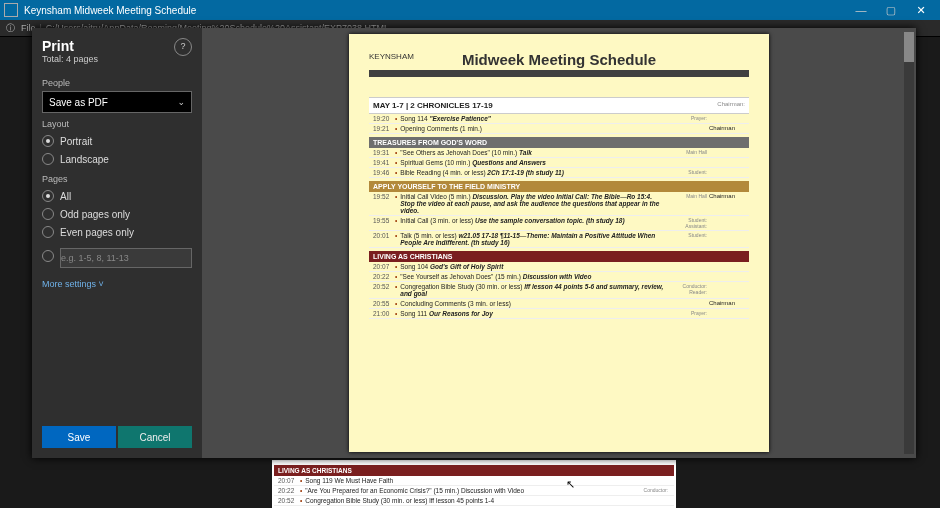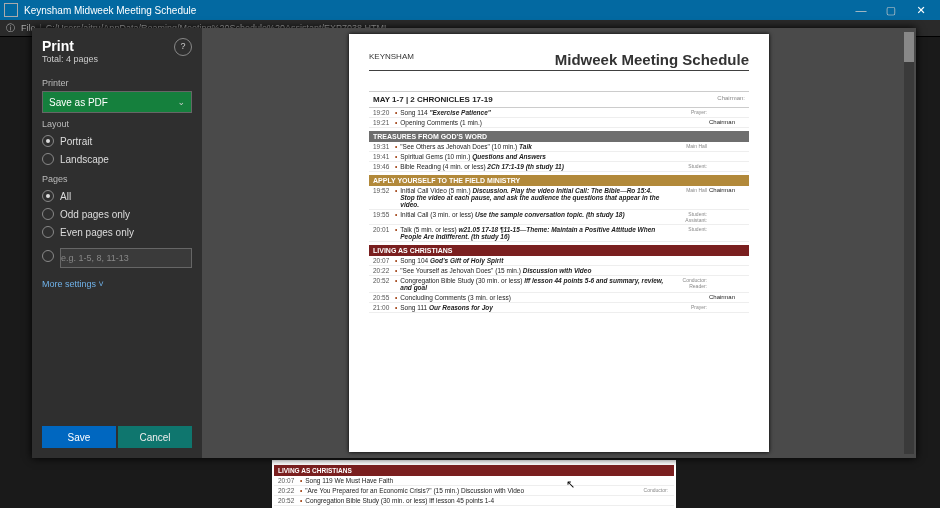--- a/index.html
+++ b/index.html
@@ -13,39 +13,39 @@
   .addrbar{height:16px;background:#2a2a2a;display:flex;align-items:center;font-size:9px;color:#aaa;padding:0 6px;border-bottom:1px solid #000;}
   .addrbar .info{margin-right:6px;font-size:9px;}
   
   .dialog{position:absolute;left:32px;top:28px;right:24px;bottom:50px;background:#303030;display:flex;box-shadow:0 0 8px #000;}
   
   .left{width:150px;background:#2f2f2f;padding:10px 10px;display:flex;flex-direction:column;position:relative;}
   .left h1{margin:0;font-size:14px;font-weight:600;}
   .left .sub{font-size:9px;color:#ccc;margin-bottom:8px;}
   .qmark{position:absolute;right:10px;top:10px;width:16px;height:16px;border:1px solid #888;border-radius:50%;text-align:center;line-height:14px;font-size:9px;color:#ccc;}
   .lbl{font-size:9px;color:#bbb;margin-top:6px;margin-bottom:3px;}
-  .select{border:1px solid #666;background:#15803d;height:20px;display:flex;align-items:center;justify-content:space-between;padding:0 6px;font-size:10px;}
+  .select{border:1px solid #666;background:#000000;height:20px;display:flex;align-items:center;justify-content:space-between;padding:0 6px;font-size:10px;}
   .select .chev{font-size:9px;color:#ccc;}
   .radio{display:flex;align-items:center;margin:3px 0;font-size:10px;color:#ddd;}
   .radio .dot{width:10px;height:10px;border:1px solid #888;border-radius:50%;margin-right:6px;position:relative;}
   .radio.sel .dot::after{content:"";width:4px;height:4px;background:#ddd;border-radius:50%;position:absolute;top:3px;left:3px;}
   .tinput{border:1px solid #666;background:#3a3a3a;height:18px;padding:0 0;font-size:9px;color:#888;display:flex;align-items:center;margin-top:4px;}
   .link{color:#6fb1e8;font-size:9px;margin-top:8px;}
   .buttons{margin-top:auto;display:flex;gap:2px;}
   .btn{flex:1;height:22px;display:flex;align-items:center;justify-content:center;font-size:10px;}
   .btn.primary{background:#0067c0;color:#fff;}
   .btn.secondary{background:#0f766e;color:#eee;}
   
   .preview{flex:1;background:#4a4a4a;display:flex;justify-content:center;padding:6px 0;position:relative;overflow:hidden;}
-  .page{width:380px;background:#ffffff;color:#000;padding:18px 20px;font-size:7px;box-shadow:0 0 4px #000;}
+  .page{width:380px;background:#fef9c3;color:#000;padding:18px 20px;font-size:7px;box-shadow:0 0 4px #000;}
   .scrollbar{position:absolute;right:2px;top:4px;bottom:4px;width:10px;background:#3a3a3a;}
   .scrollbar .thumb{background:#888;width:100%;height:30px;position:absolute;top:0;}
   
   .congname{font-size:8px;color:#333;}
-  .mainttl{font-size:15px;font-weight:bold;text-align:right;color:#333;border-bottom:1px solid #404040;margin-top:-10px;padding-bottom:2px;}
+  .mainttl{font-size:15px;font-weight:bold;text-align:center;color:#333;border-bottom:7px solid #404040;margin-top:-10px;padding-bottom:2px;}
   .weekhdr{font-size:8px;font-weight:bold;color:#222;margin-top:20px;padding:3px 4px;background:#fff;border-top:1px solid #ccc;border-bottom:1px solid #ccc;display:flex;justify-content:space-between;}
   .chairlbl{font-size:6px;color:#888;font-weight:normal;}
   .row{display:flex;align-items:flex-start;padding:1px 4px;border-bottom:1px solid #eee;font-size:6.5px;color:#222;}
   .row .t{width:22px;color:#555;}
   .row .bullet{color:#930;margin-right:3px;}
   .row .body{flex:1;}
   .row .body em{font-style:italic;font-weight:bold;}
   .row .role{width:40px;font-size:5px;color:#888;text-align:right;padding-right:2px;}
   .row .name{width:36px;font-size:6px;color:#222;}
   .sec{font-size:7px;font-weight:bold;color:#fff;padding:2px 4px;margin-top:3px;}
@@ -96,21 +96,21 @@
 </div>
 <div class="cursor">↖</div>
 
 <div class="dialog">
 
   <div class="left">
     <div class="qmark">?</div>
     <h1>Print</h1>
     <div class="sub">Total: 4 pages</div>
 
-    <div class="lbl">Printer</div>
+    <div class="lbl">People</div>
     <div class="select">
       <span>Save as PDF</span>
       <span class="chev">⌄</span>
     </div>
 
     <div class="lbl">Layout</div>
     <div class="radio sel">
         <span class="dot"></span>
         <span>Portrait</span>
       </div>

